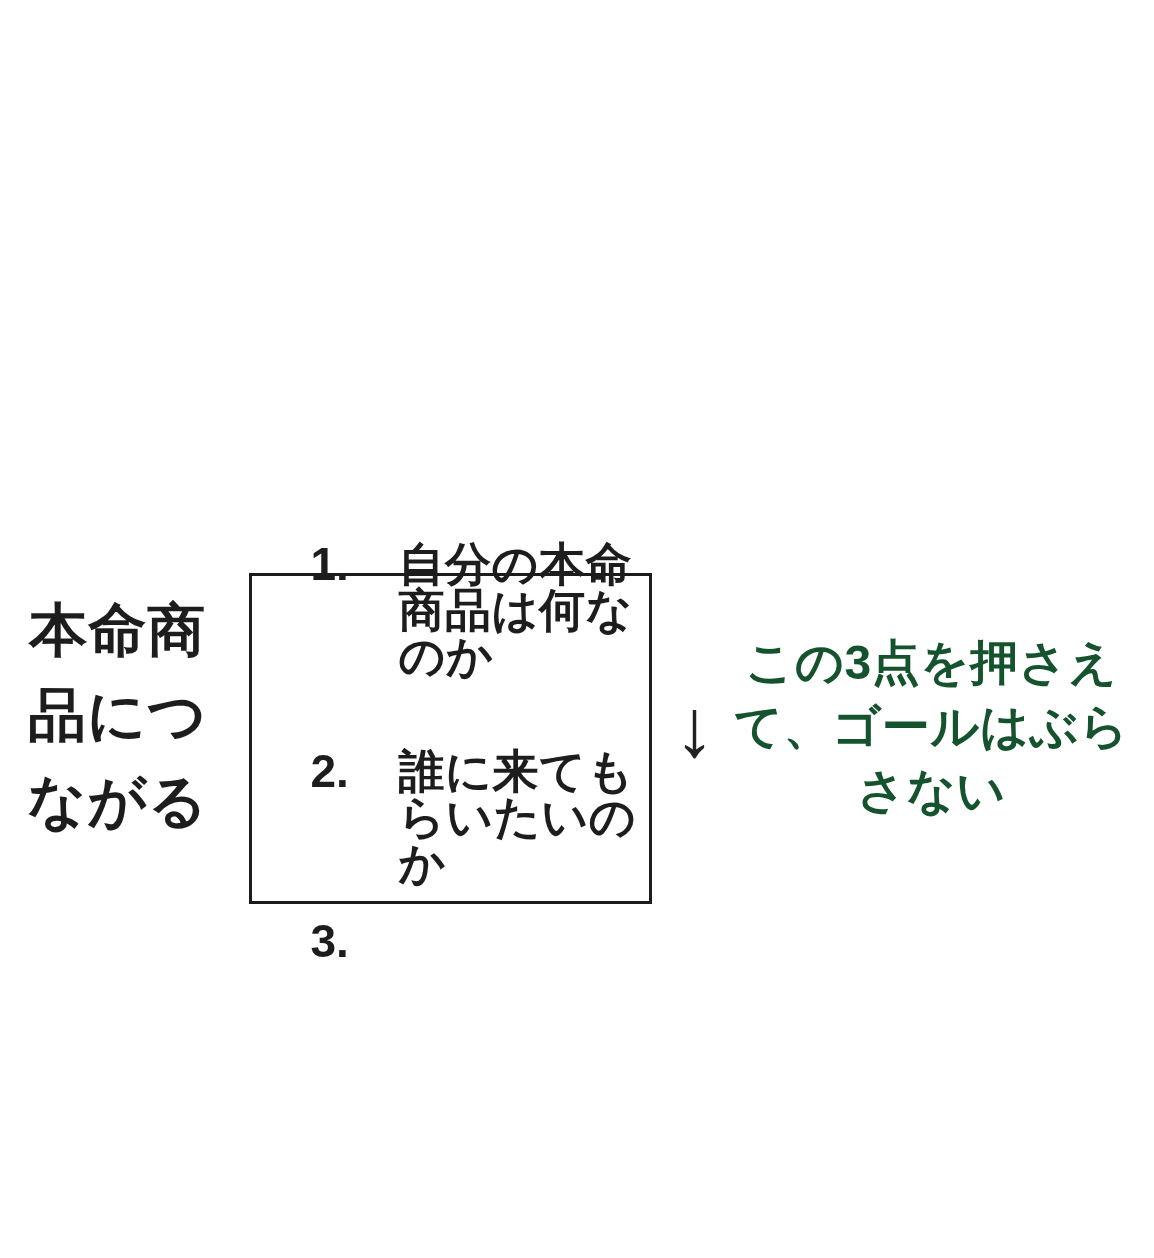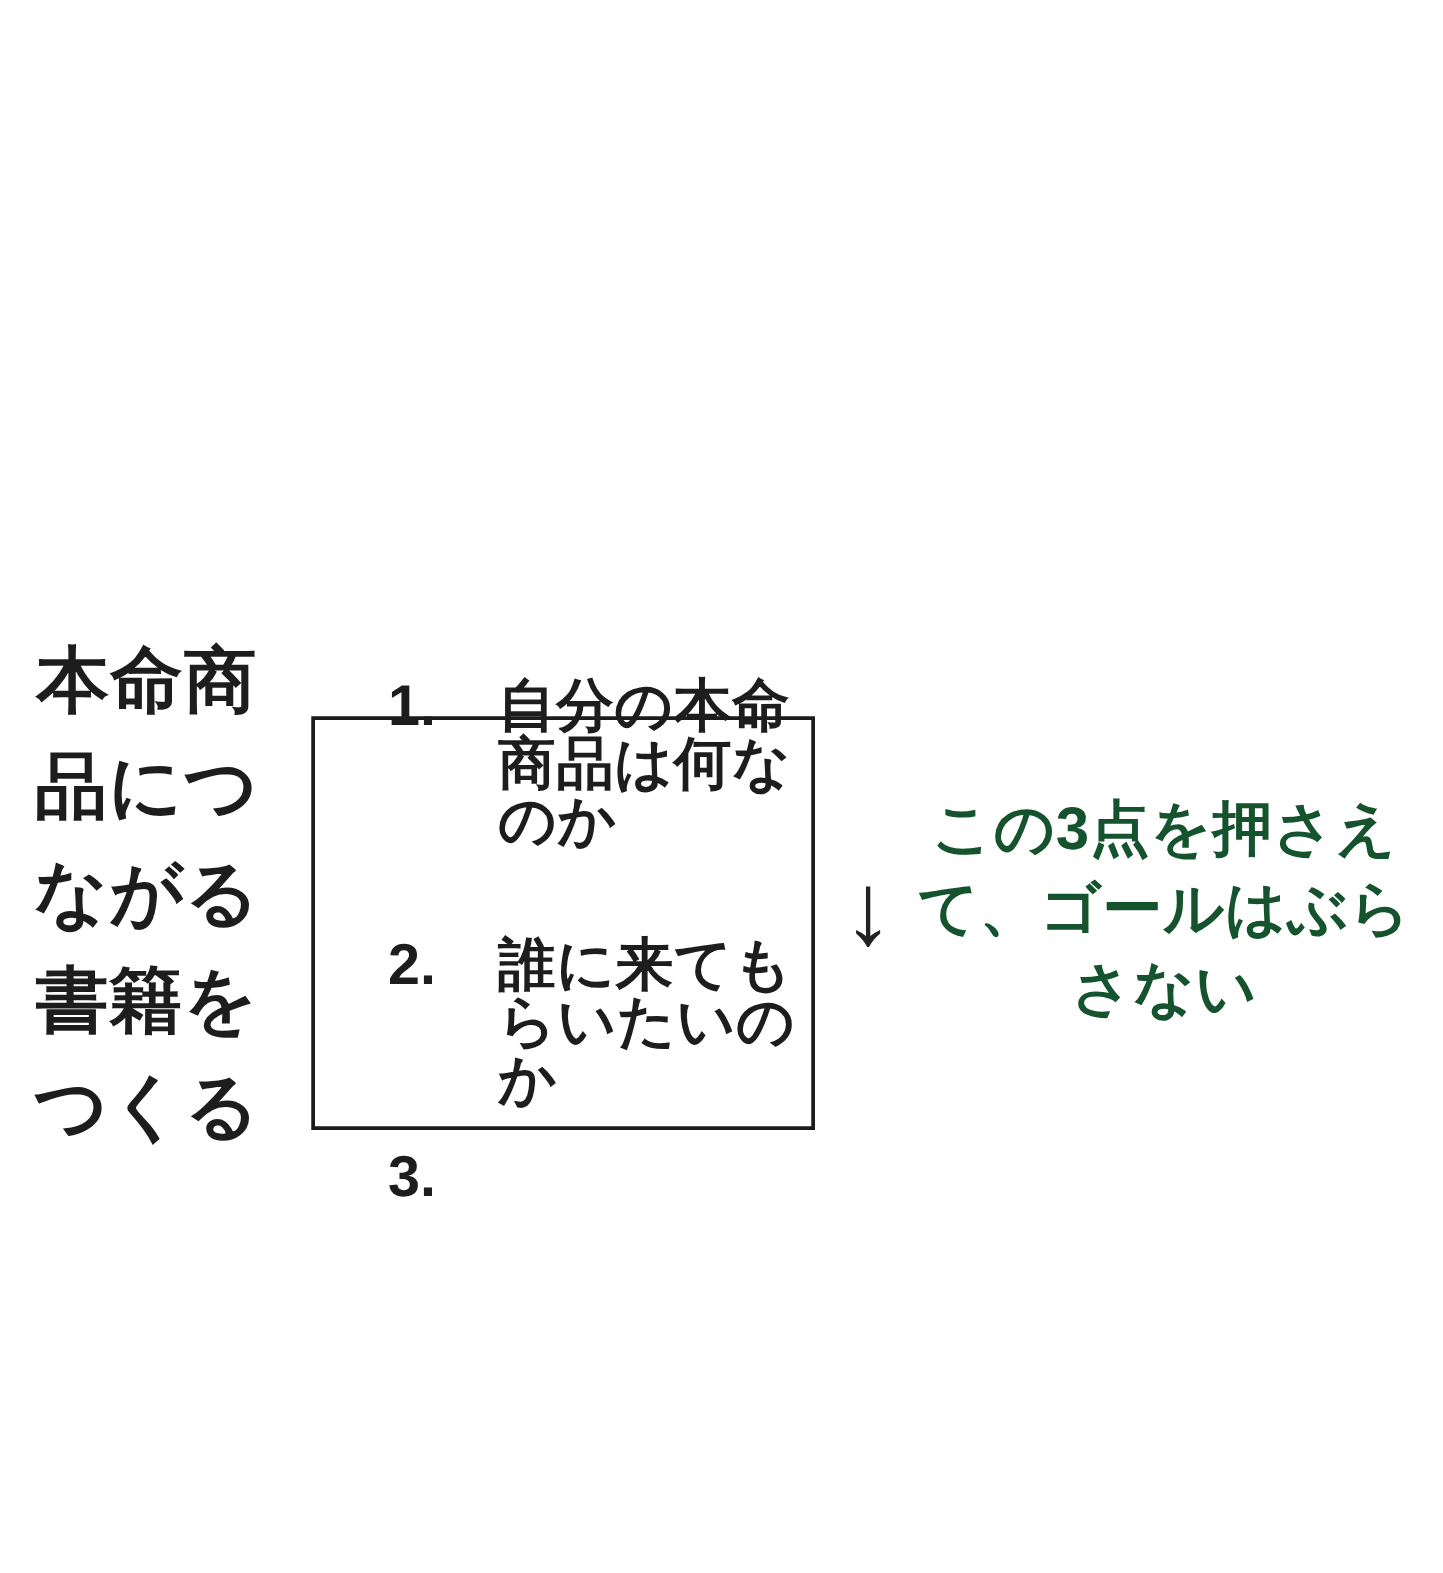--- a/index.html
+++ b/index.html
@@ -87,21 +87,20 @@
     color: #14532d;
   }
 </style>
 </head>
 <body>
 
 <div class="canvas">
 
   <div class="title">
     <div>本命商品につながる</div>
-    <div>書籍をつくる</div>
   </div>
 
 
   <div class="points-box">
     <div class="point-row">
       <span class="point-number">1.</span>
       <span class="point-text">自分の本命商品は何なのか</span>
     </div>
     <div class="point-row">
       <span class="point-number">2.</span>

